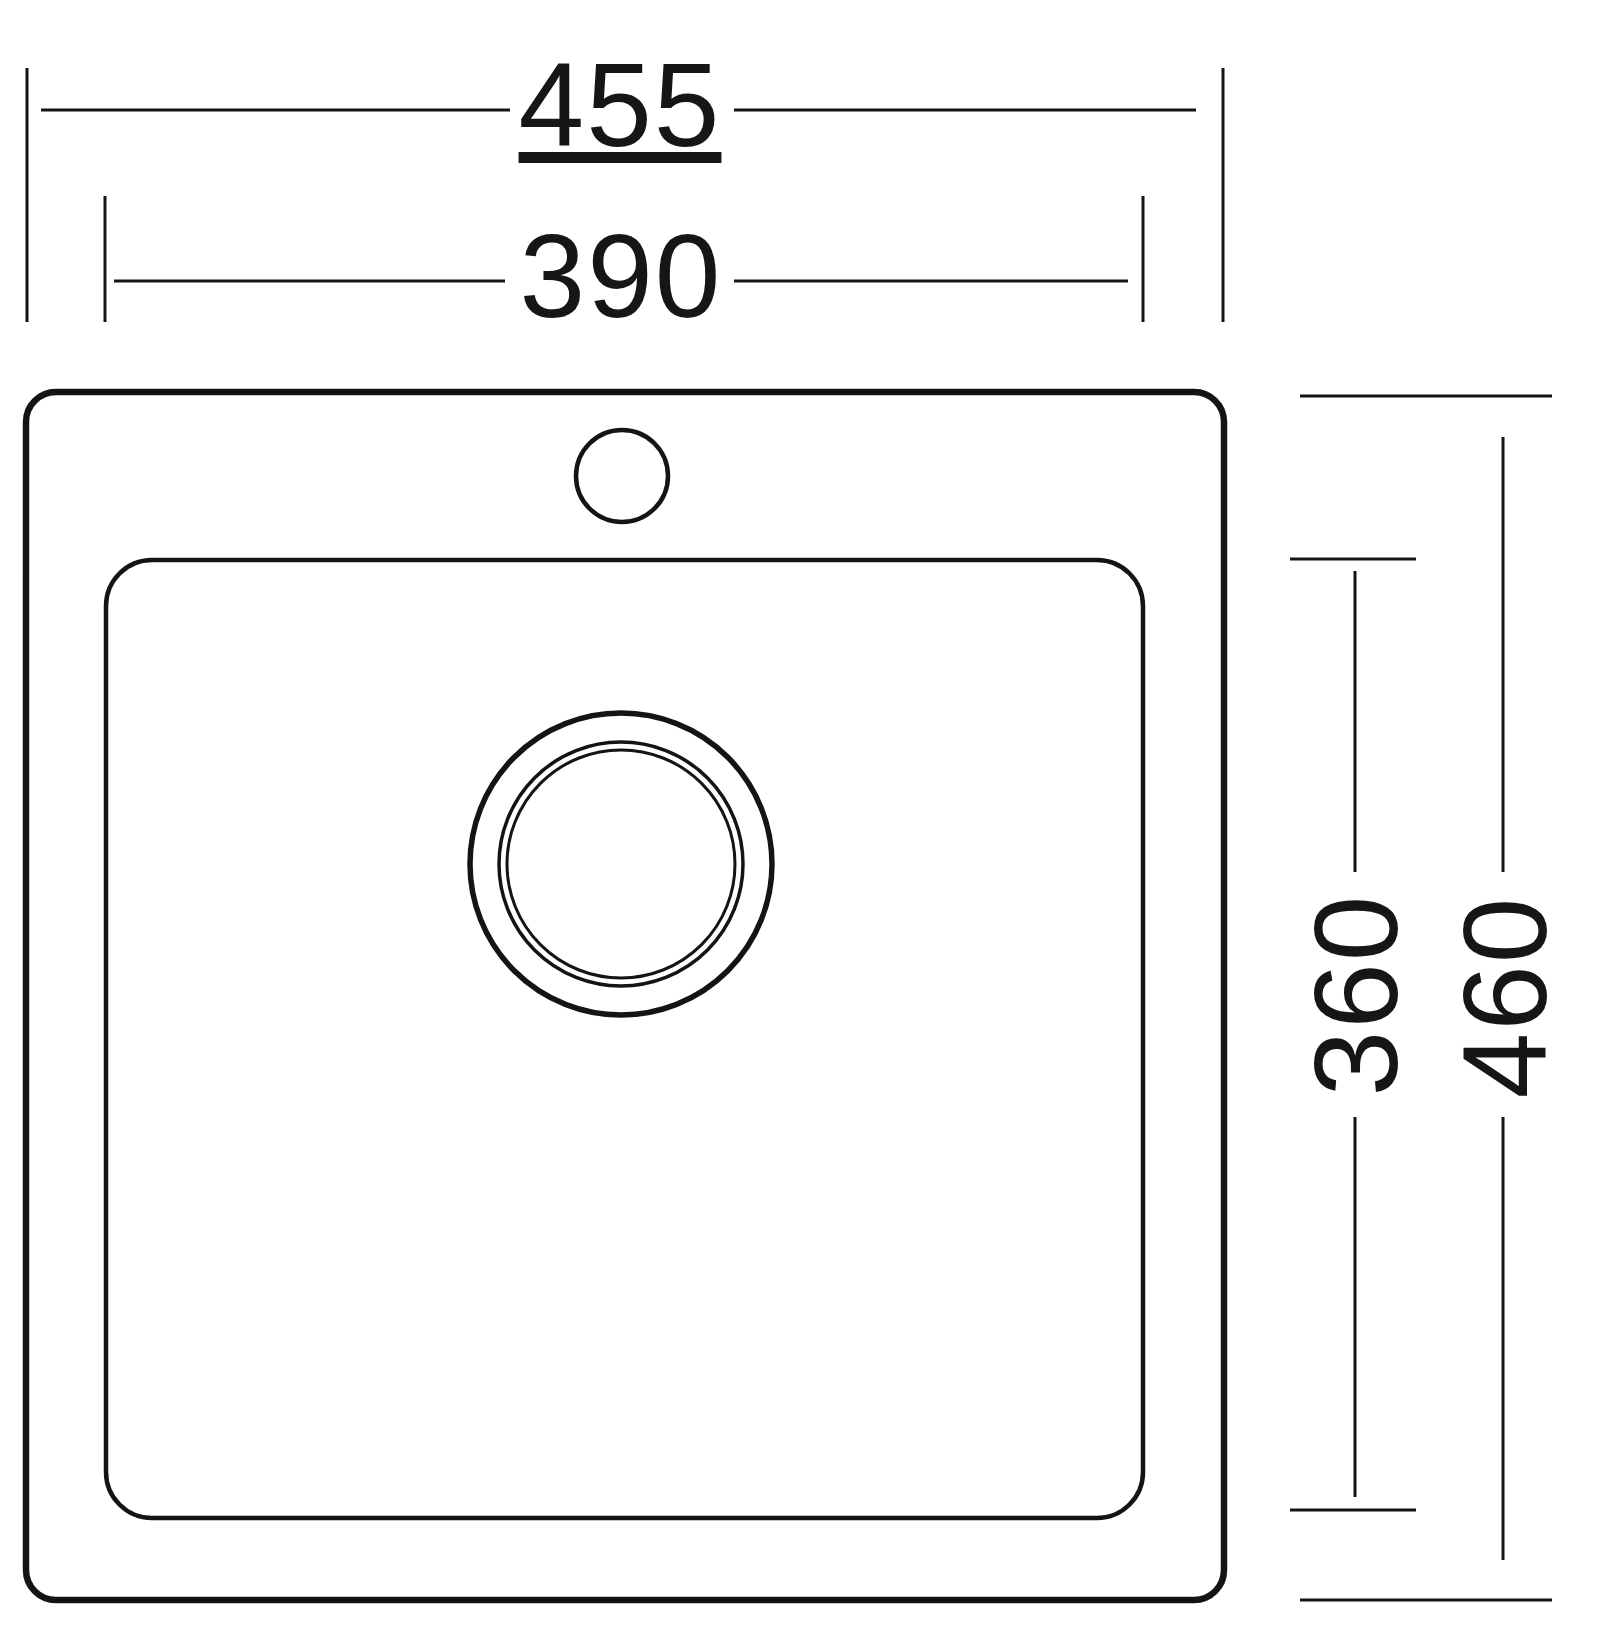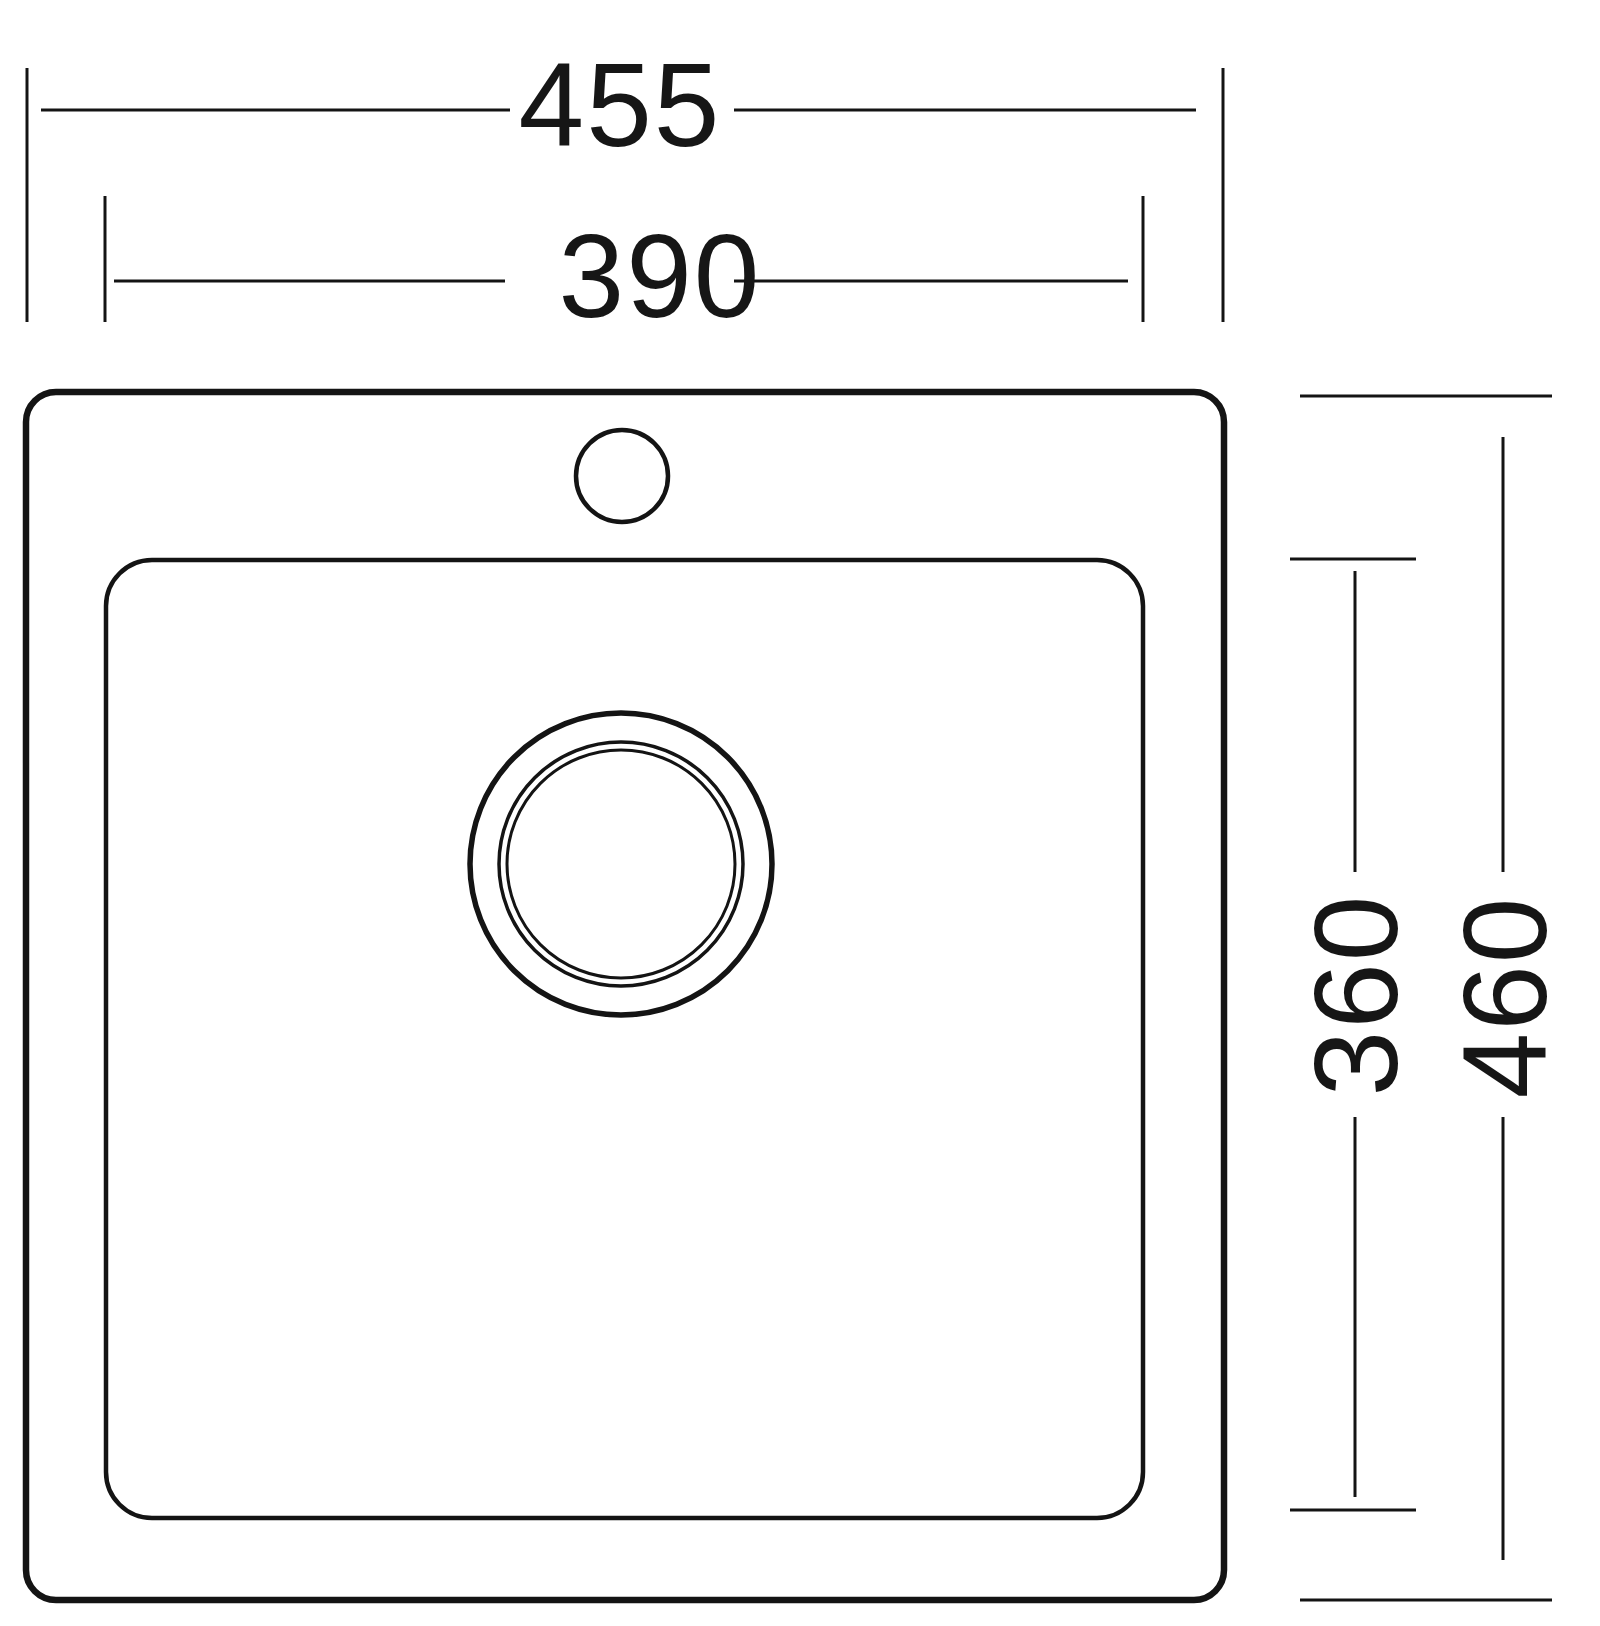--- a/index.html
+++ b/index.html
@@ -91,21 +91,21 @@
     </g>
 
     <g class="dim">
       <line x1="1290" y1="559" x2="1416" y2="559"></line>
       <line x1="1290" y1="1510" x2="1416" y2="1510"></line>
       <line x1="1355" y1="571" x2="1355" y2="872"></line>
       <line x1="1355" y1="1117" x2="1355" y2="1497"></line>
     </g>
   </svg>
 
-  <div class="dim-label" style="left:620px; top:105px;">455</div>
+  <div class="dim-label" style="left:620px; top:105px;text-decoration:underline;">455</div>
 
-  <div class="dim-label" style="left:621px; top:276px;margin-left:39px;">390</div>
+  <div class="dim-label" style="left:621px; top:276px;">390</div>
 
   <div class="dim-label rot" style="left:1356px; top:995px;">360</div>
 
   <div class="dim-label rot" style="left:1505px; top:997px;">460</div>
 
 </div>
 
 </body></html>

